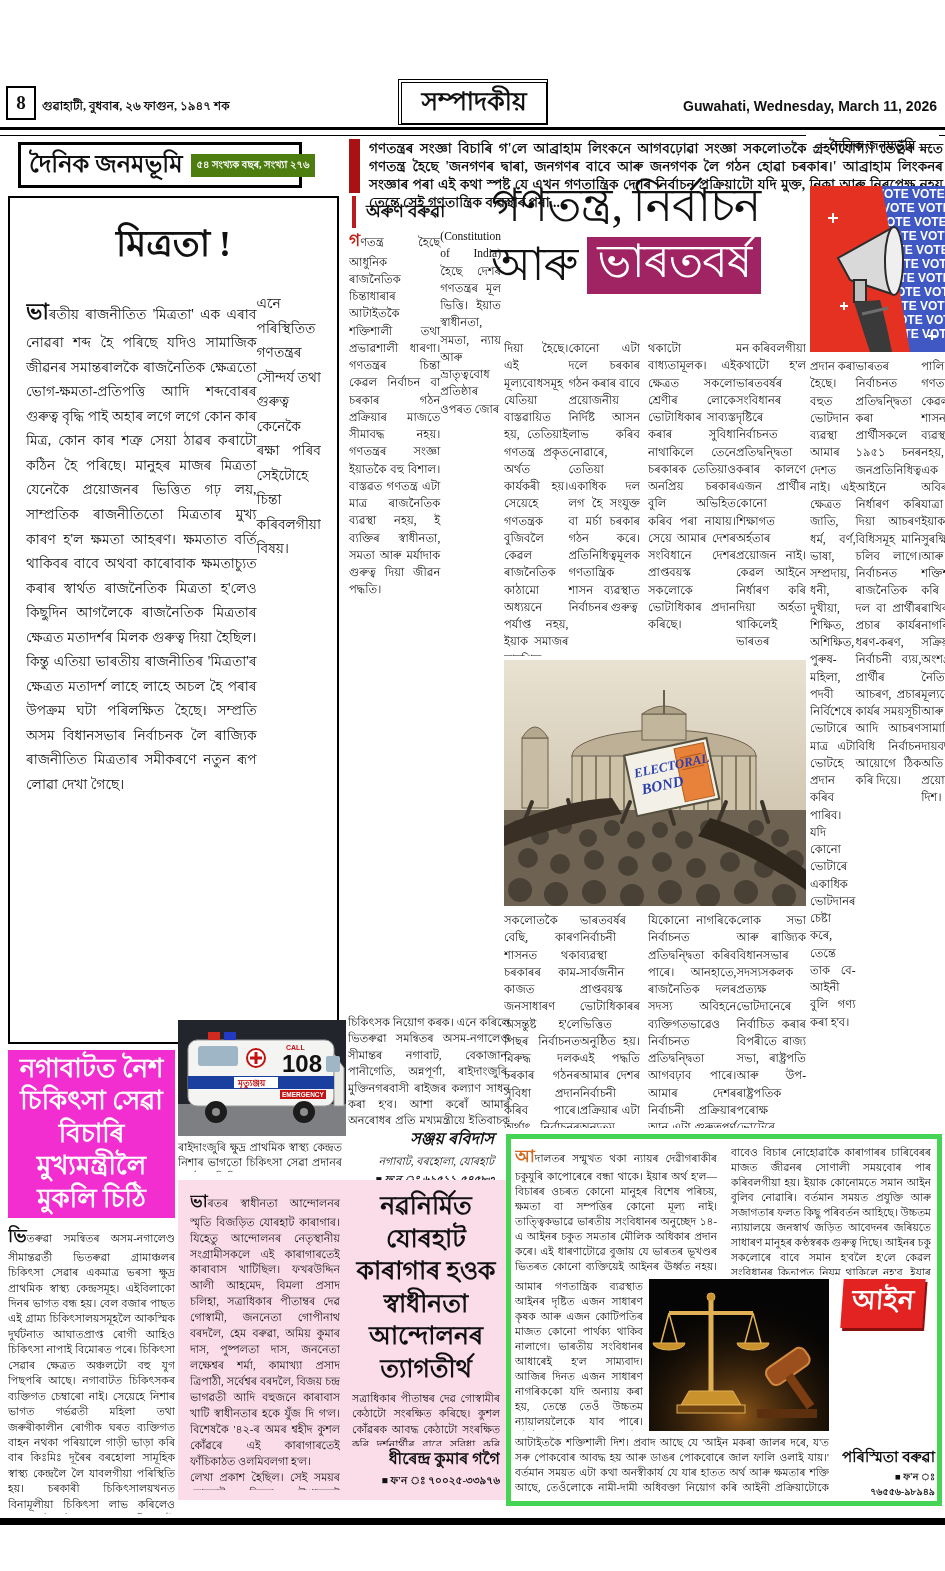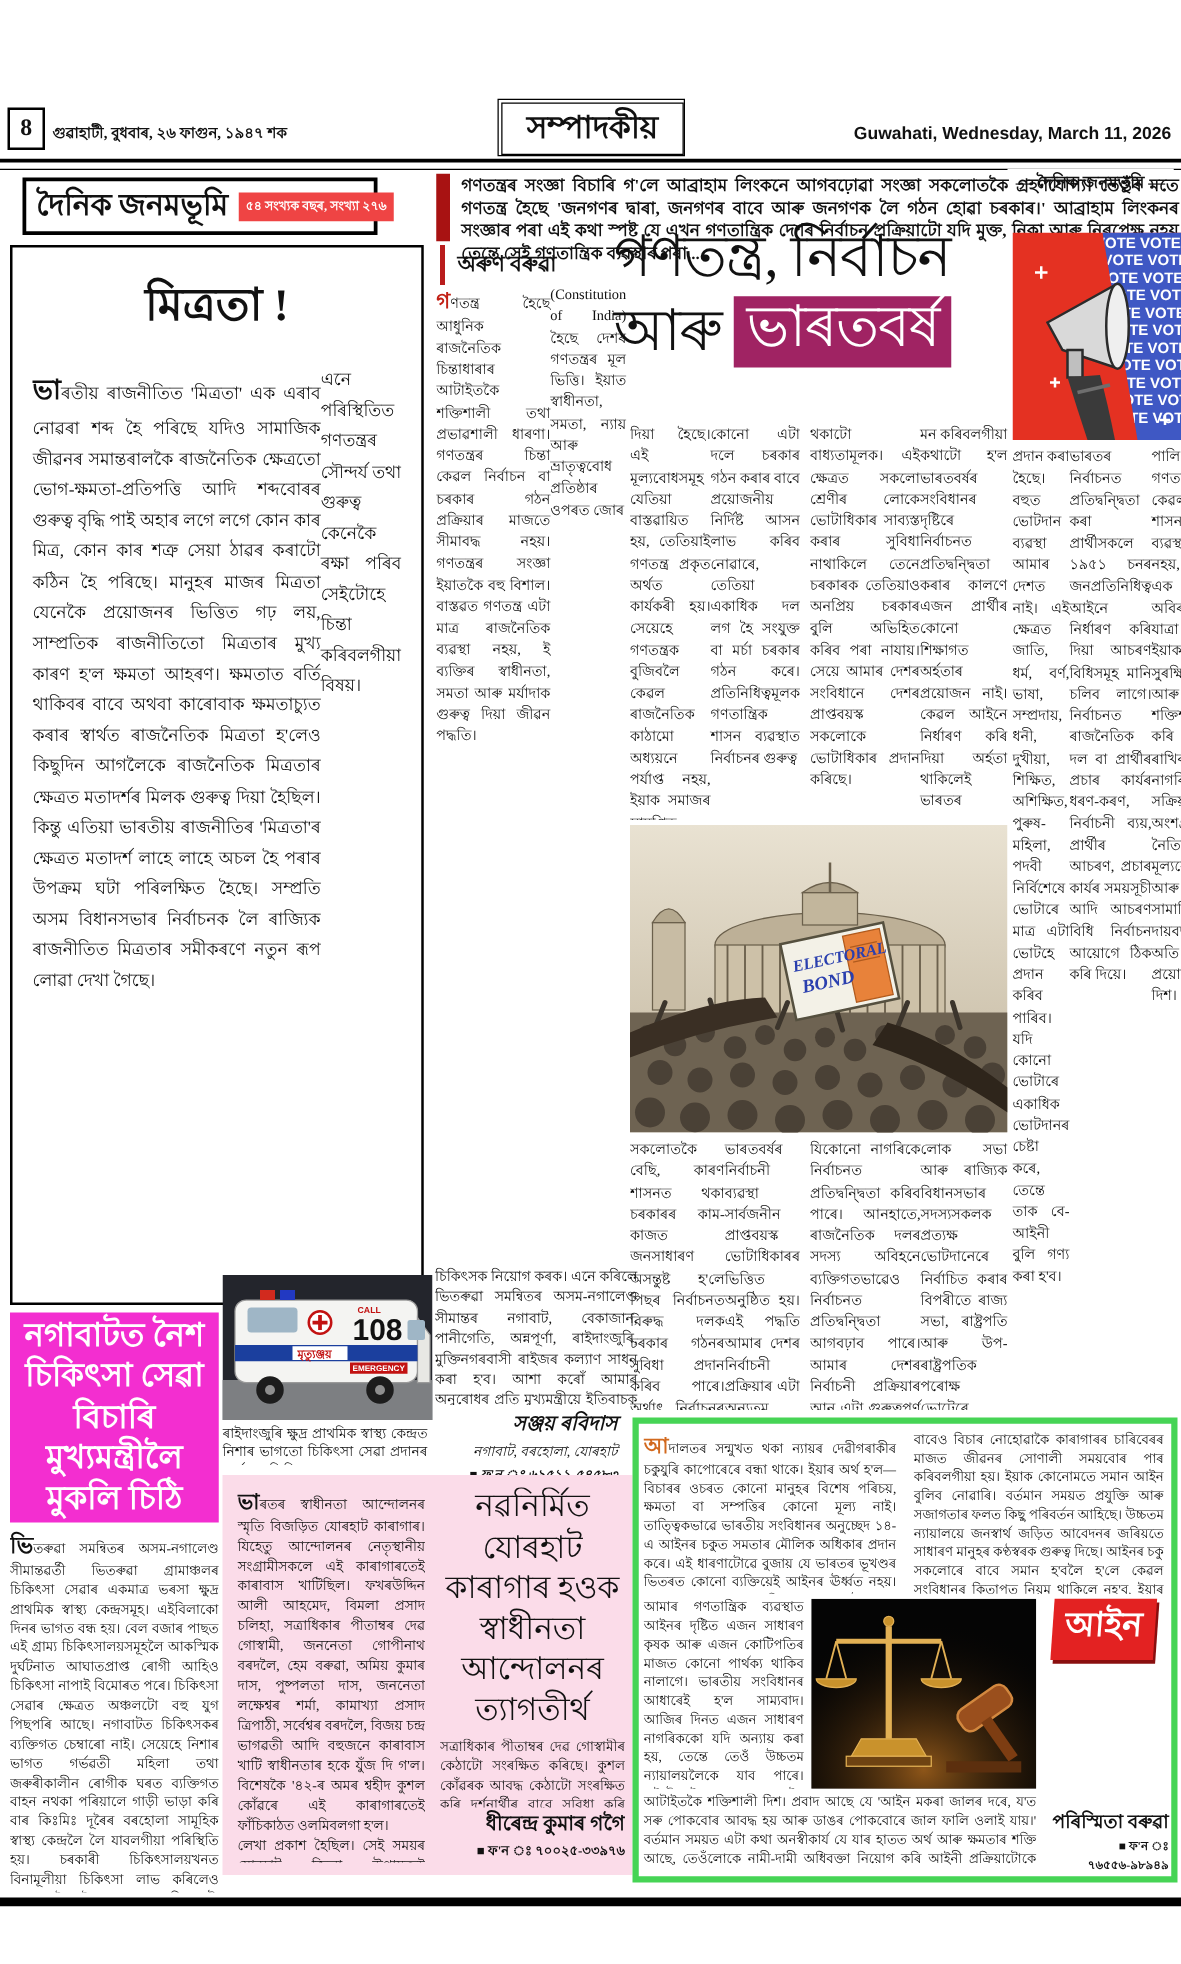--- a/index.html
+++ b/index.html
@@ -18,21 +18,21 @@
            font-weight:bold;font-size:25px;}
   .date-eng{right:8px;top:98px;font:bold 14px "Liberation Sans",sans-serif;}
   .rules{left:0;top:127px;width:945px;height:5px;border-top:3.5px solid #000;border-bottom:1.5px solid #000;}
   .paper-label{right:6px;top:135px;font-weight:bold;font-size:13.5px;background:#fff;padding:0 4px;}
   .paper-label:before,.paper-label:after{content:"—";font-weight:bold;padding:0 3px;}
 
   
   .masthead{left:18px;top:142px;width:284px;height:46px;border:3px solid #000;box-sizing:border-box;
             display:flex;align-items:center;gap:8px;padding:2px 8px;}
   .masthead-title{font-weight:bold;font-size:24px;white-space:nowrap;}
-  .issue-box{background:#ef4444;color:#fff;font-size:10px;font-weight:bold;padding:3px 6px;white-space:nowrap;}
+  .issue-box{background:#4d7c0f;color:#fff;font-size:10px;font-weight:bold;padding:3px 6px;white-space:nowrap;}
 
   
   .mitrata{left:8px;top:196px;width:331px;height:848px;border:2px solid #000;box-sizing:border-box;
            padding:14px 16px;display:flex;flex-direction:column;}
   .m-title{text-align:center;font-weight:bold;font-size:36px;margin:4px 0 16px 0;}
   .m-body{flex:1;display:flex;flex-direction:row;justify-content:space-between;
           font-size:13.8px;line-height:1.78;overflow:hidden;}
   .m-body p{margin:0 0 14px 0;}
   .m-body p:first-child::first-letter{font-size:22px;font-weight:bold;}
 
@@ -74,21 +74,21 @@
   .byline .ph{font-weight:bold;font-size:10.5px;}
   .letter-by{left:332px;top:1126px;width:162px;font-style:italic;}
 
   
   .jail-box{left:178px;top:1180px;width:334px;height:320px;background:#fbdce9;box-sizing:border-box;
             padding:10px 12px;display:flex;gap:12px;}
   .jail-c1{width:150px;font-size:11px;line-height:1.45;overflow:hidden;display:flex;flex-direction:column;justify-content:space-between;}
   .jail-c1 p{margin:0;}
   .jail-c1 p:first-child::first-letter{font-size:17px;font-weight:bold;}
   .jail-c2{flex:1;display:flex;flex-direction:column;overflow:hidden;}
-  .jail-hl{text-align:center;font-weight:normal;font-size:25px;line-height:1.3;margin-bottom:6px;}
+  .jail-hl{text-align:center;font-weight:bold;font-size:25px;line-height:1.3;margin-bottom:6px;}
   .jail-txt{font-size:10.8px;line-height:1.42;flex:1;overflow:hidden;}
 
   
   .law-box{left:506px;top:1134px;width:436px;height:372px;border:5px solid #46d455;box-sizing:border-box;background:#fff;}
   .law-in{position:relative;width:100%;height:100%;}
   .law-c1{left:4px;top:6px;width:202px;height:130px;}
   .law-c2{left:220px;top:6px;width:200px;height:130px;}
   .law-c1m{left:4px;top:140px;width:128px;height:152px;}
   .lawtxt{position:absolute;font-size:10.6px;line-height:1.42;text-align:justify;overflow:hidden;}
   .scales-art{position:absolute;left:138px;top:140px;width:180px;height:152px;}

